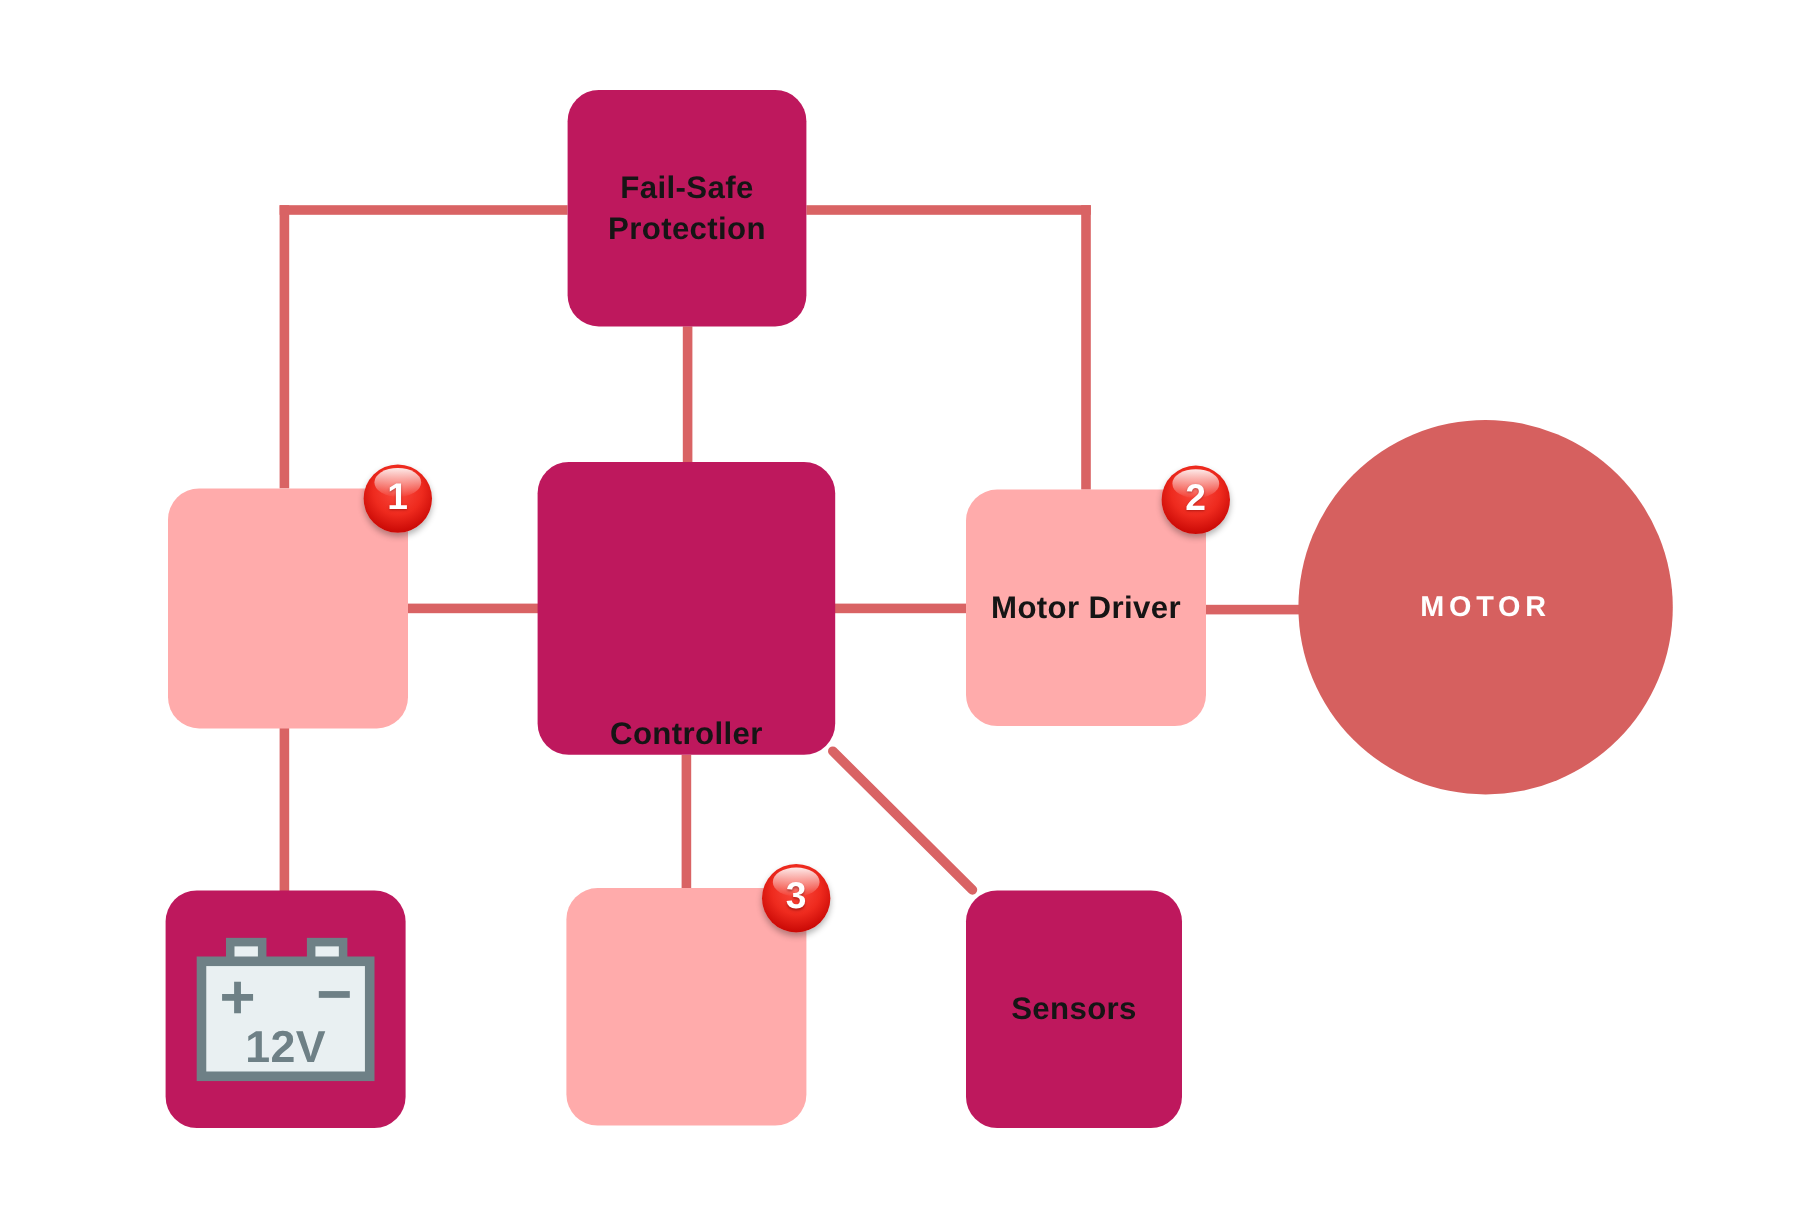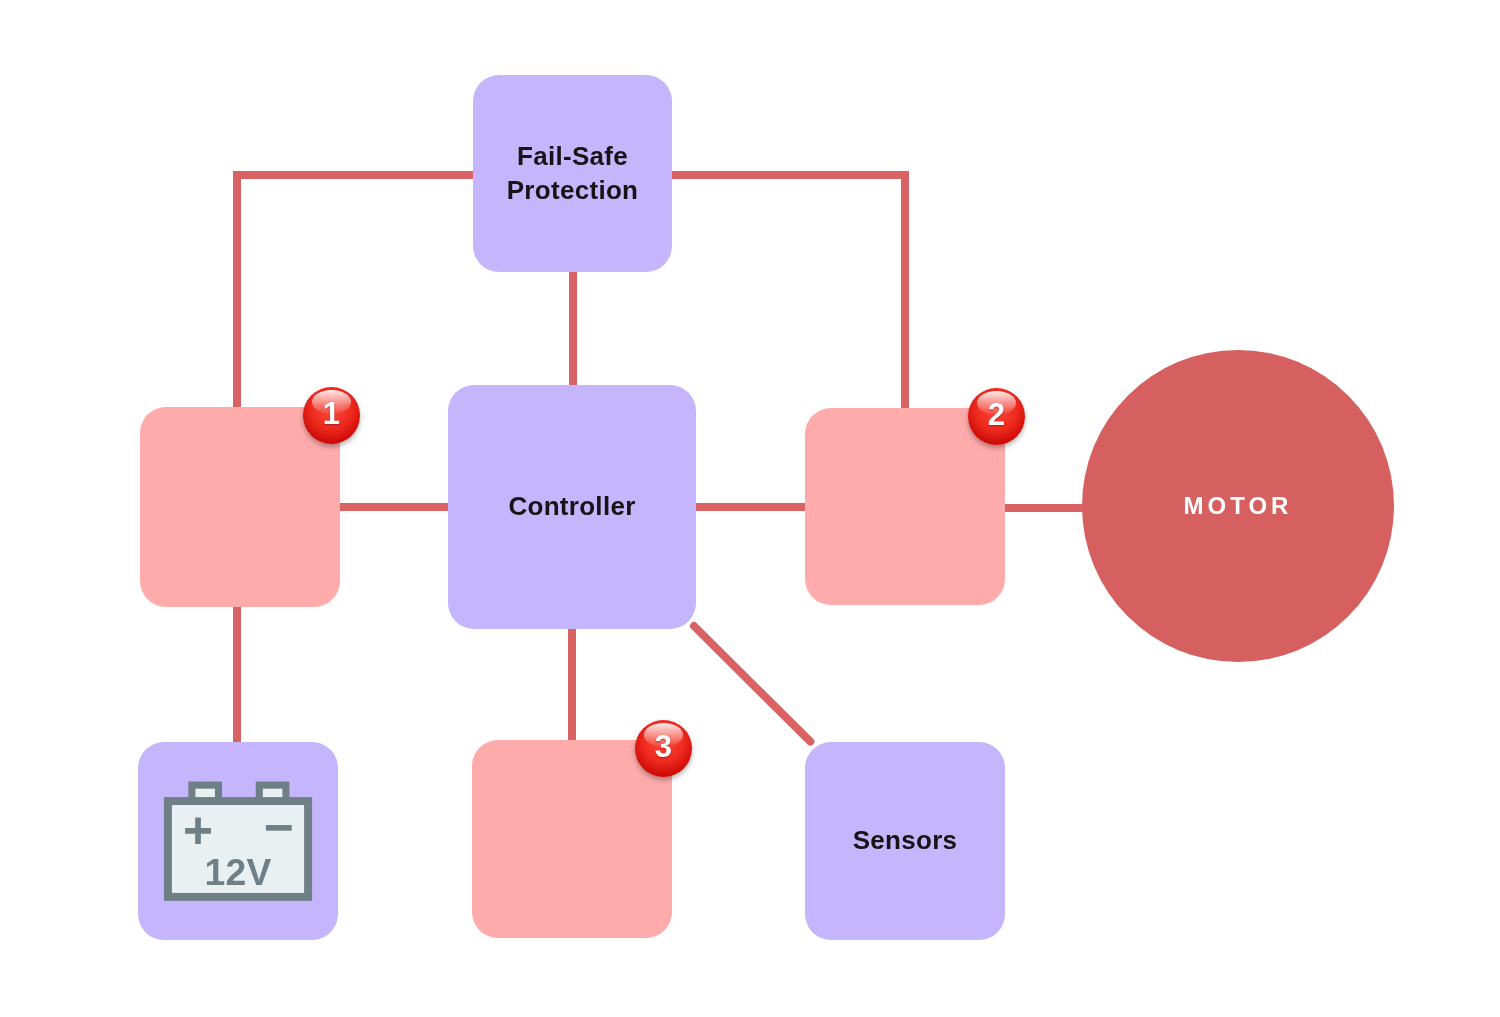--- a/index.html
+++ b/index.html
@@ -37,21 +37,21 @@
     align-items: center;
     justify-content: center;
     text-align: center;
     z-index: 2;
     color: #151515;
     font-weight: bold;
     font-size: 26px;
     line-height: 1.3;
     letter-spacing: 0.3px;
   }
-  .node.blue { background: #c4b5fd; }
+  .node.blue { background: #be185d; }
   .node.pink { background: #ffabab; }
   .node .label { padding: 0 18px; }
 
   .motor-circle {
     position: absolute;
     left: 1082px;
     top: 350px;
     width: 312px;
     height: 312px;
     border-radius: 50%;
@@ -129,25 +129,26 @@
   <div class="node blue" style="left:473px; top:75px; width:199px; height:197px;">
     <div class="label">Fail-Safe Protection</div>
   </div>
 
   <div class="node pink" style="left:140px; top:407px; width:200px; height:200px;">
     <div class="badge">
       <span>1</span>
     </div>
   </div>
 
-  <div class="node blue" style="left:448px; top:385px; width:248px; height:244px;">
+  <div class="node blue" style="left:448px; top:385px; width:248px; height:244px;align-items:flex-end;">
     <div class="label">Controller</div>
   </div>
 
   <div class="node pink" style="left:805px; top:408px; width:200px; height:197px;">
+    <div class="label">Motor Driver</div>
     <div class="badge">
       <span>2</span>
     </div>
   </div>
 
   <div class="motor-circle">
     <div>MOTOR</div>
   </div>
 
   <div class="node blue battery-wrap" style="left:138px; top:742px; width:200px; height:198px;">
@@ -163,17 +164,17 @@
       <text x="85" y="121" text-anchor="middle" font-size="42" font-weight="bold" fill="#6e8086">12V</text>
     </svg>
   </div>
 
   <div class="node pink" style="left:472px; top:740px; width:200px; height:198px;">
     <div class="badge">
       <span>3</span>
     </div>
   </div>
 
-  <div class="node blue" style="left:805px; top:742px; width:200px; height:198px;">
+  <div class="node blue" style="left:805px; top:742px; width:180px; height:198px;">
     <div class="label">Sensors</div>
   </div>
 
 </div>
 
 </body></html>

